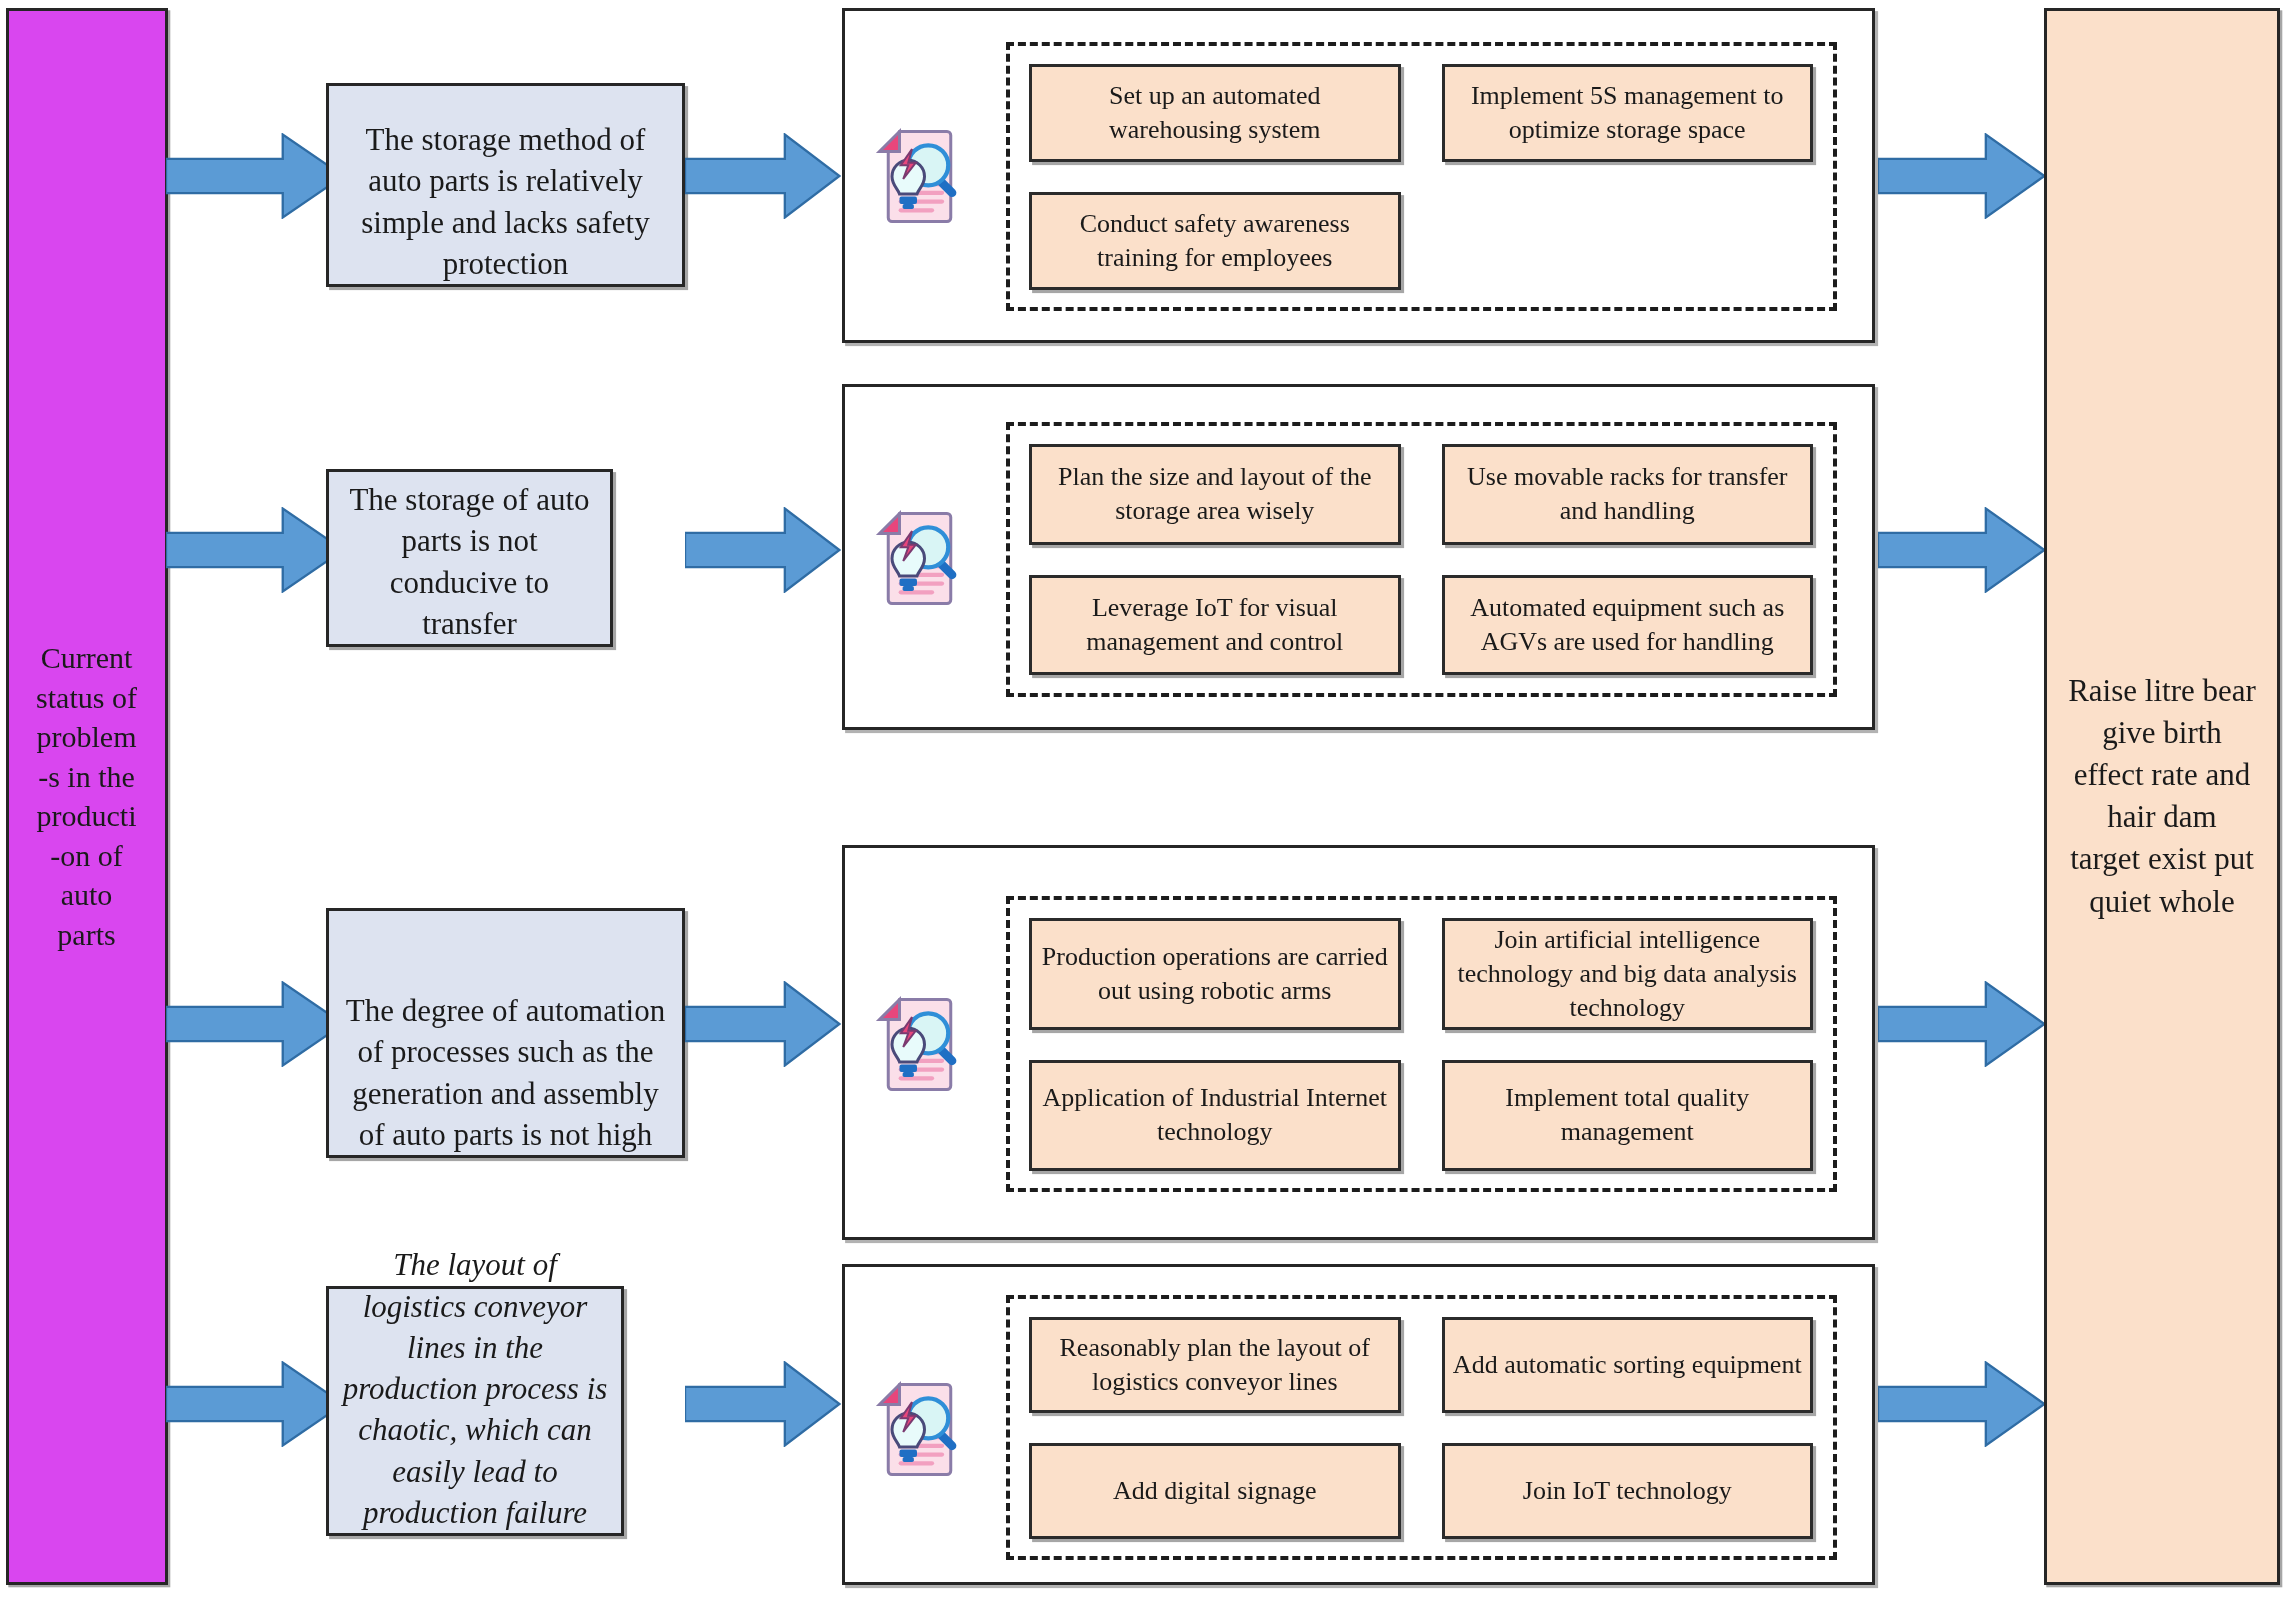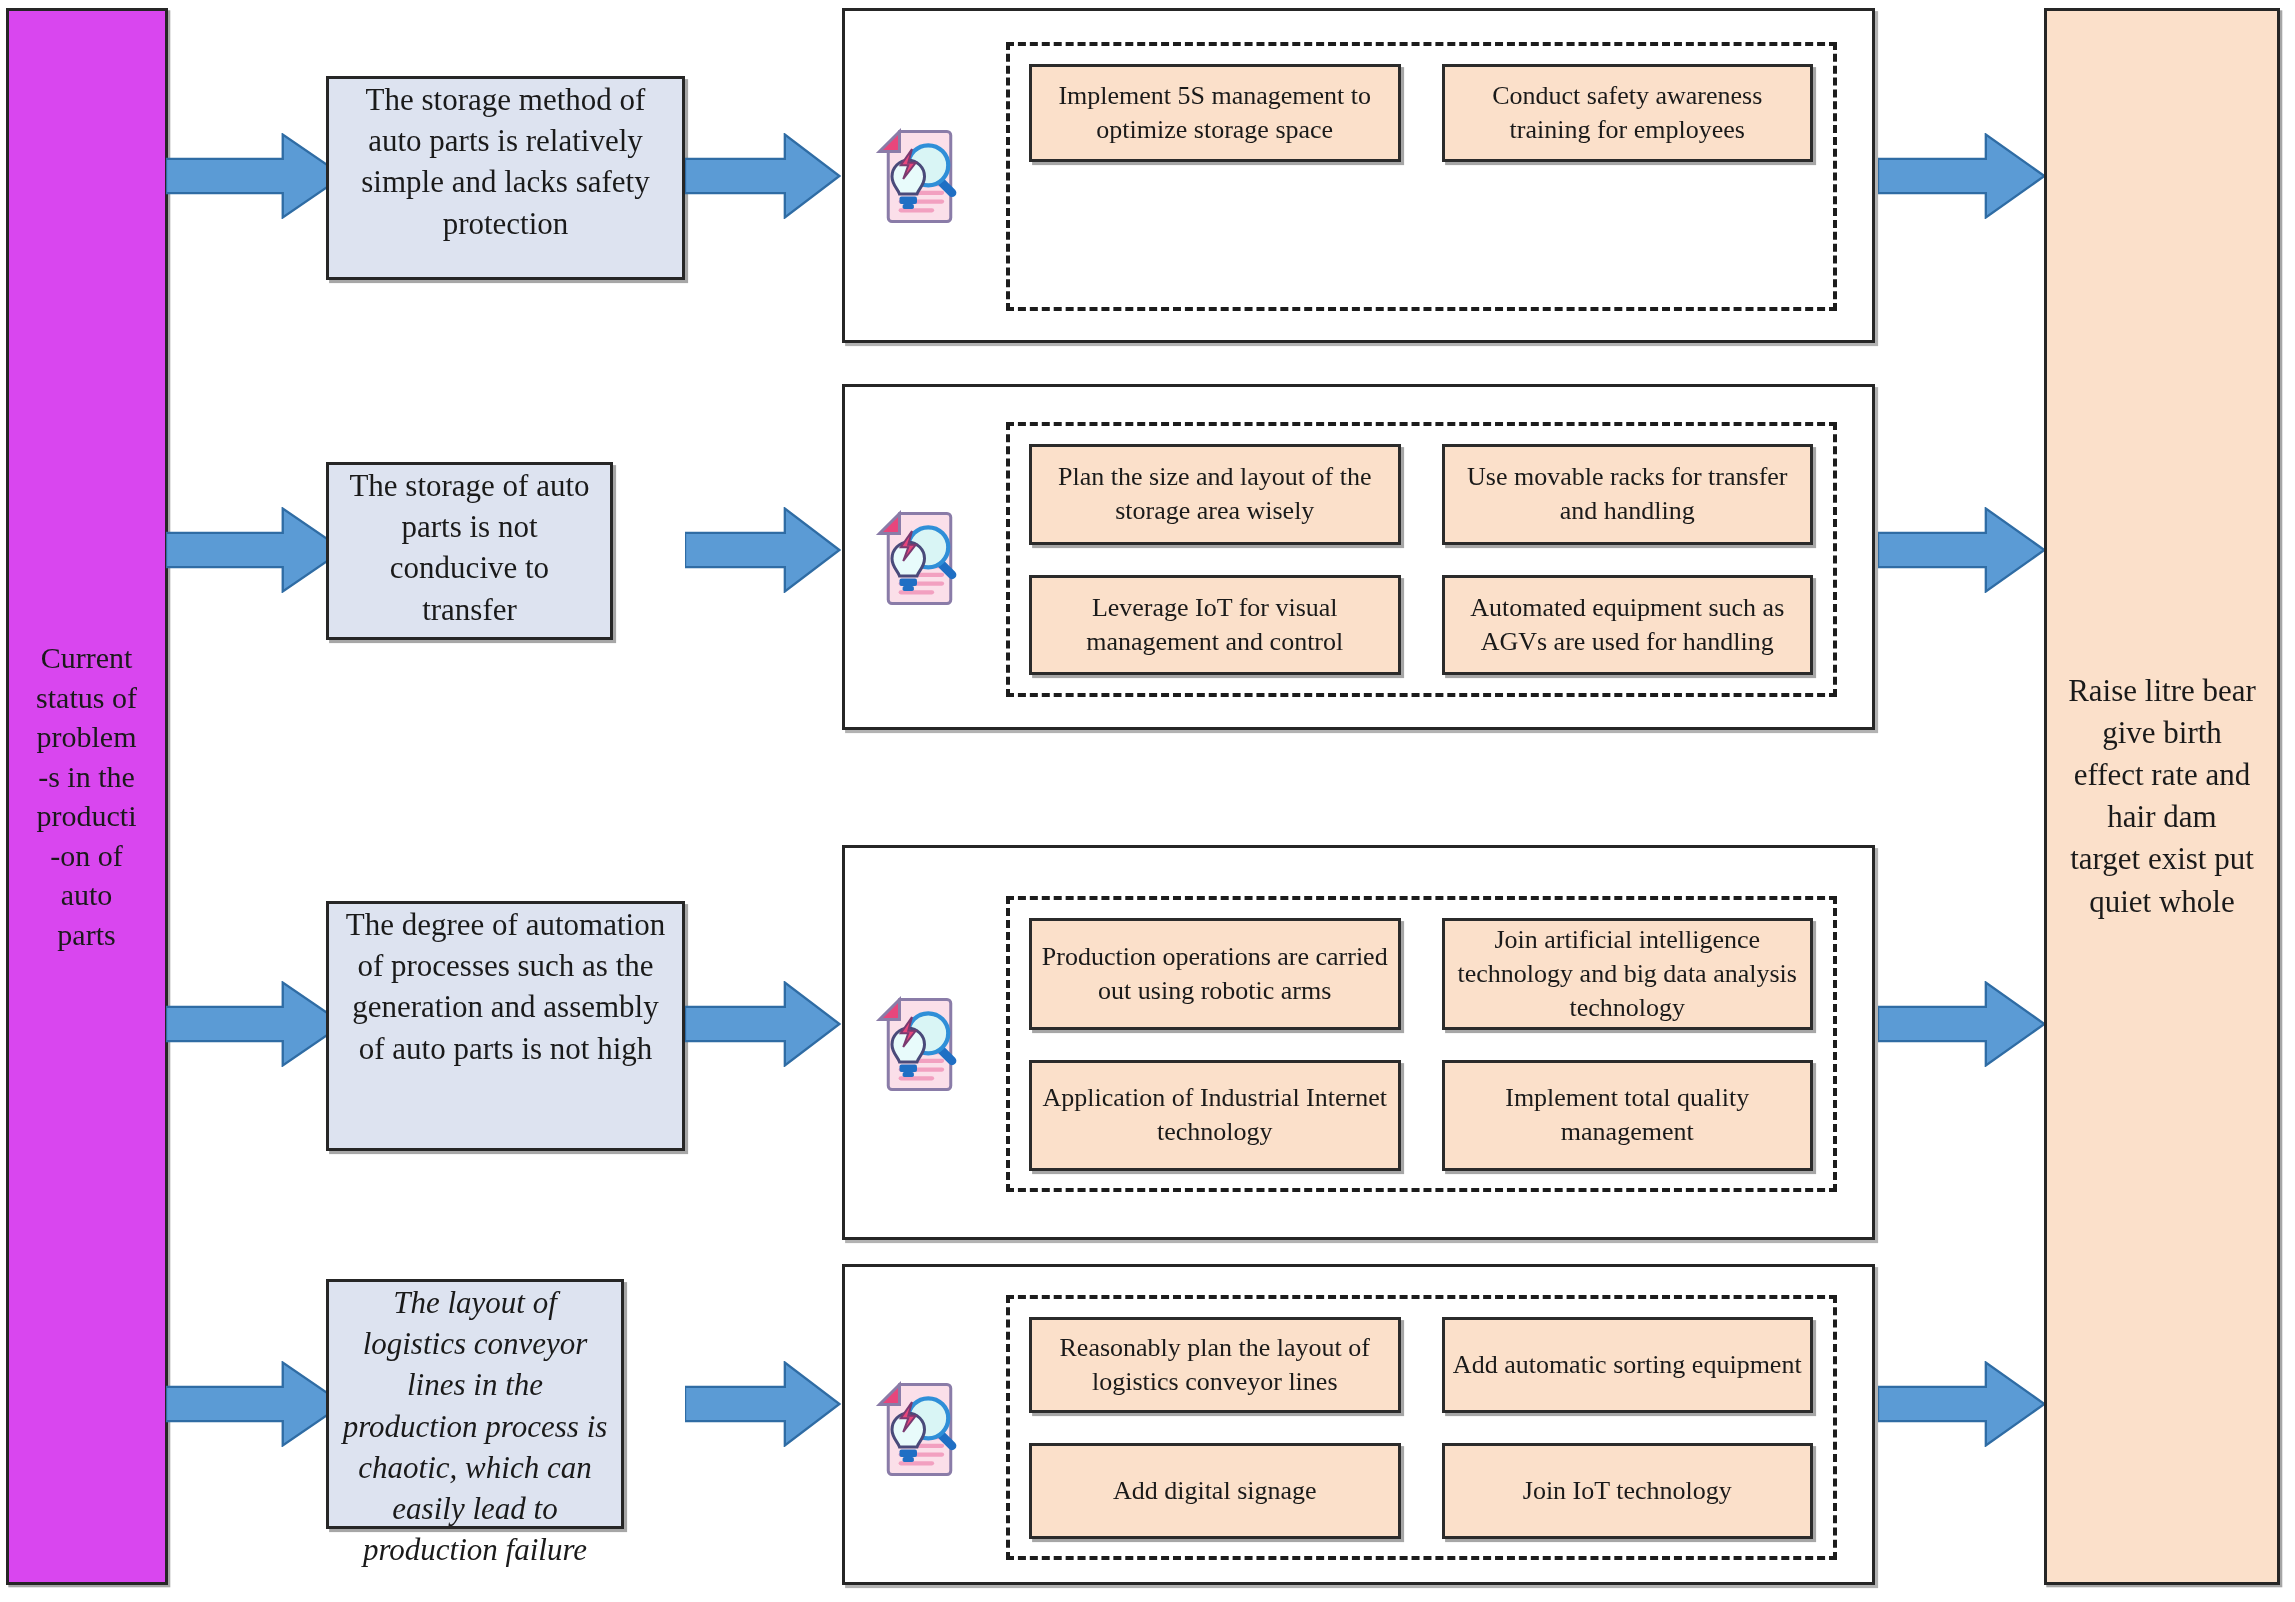--- a/index.html
+++ b/index.html
@@ -18,22 +18,23 @@
     display:flex;align-items:center;justify-content:center;
     box-shadow:2.3px 2.3px 0 rgba(0,0,0,.35);
   }
   .source-col .txt{
     font-size:30px;line-height:1.32;text-align:center;padding:0 4.7px;
   }
 
   
   .problem{
     position:absolute;background:#dde3f0;border:3.9px solid #262626;
-    box-sizing:border-box;display:flex;align-items:flex-start;justify-content:center;
+    box-sizing:border-box;display:flex;align-items:flex-end;justify-content:center;
     box-shadow:3.1px 3.1px 0 rgba(0,0,0,.35);
+    margin-top:7px;
   }
   .problem .txt{font-size:31px;line-height:1.33;text-align:center;padding:0 11px;}
 
   
   .group{
     position:absolute;background:#ffffff;border:3.9px solid #262626;
     box-sizing:border-box;box-shadow:3.1px 3.1px 0 rgba(0,0,0,.3);
   }
   .dashed{
     position:absolute;border:4.7px dashed #1c1c1c;box-sizing:border-box;background:transparent;
@@ -108,20 +109,23 @@
         <rect x="30" y="66" width="14" height="6" rx="1.6" fill="#1f6fc4"></rect>
         <rect x="32.5" y="72" width="9" height="4" rx="1.4" fill="#1f6fc4"></rect>
         <path d="M40 28 l-9 13 h6 l-4 11 l10 -13 h-6 z" fill="#e8467c" stroke="#7a3a70" stroke-width="1.6"></path>
       </svg>
     </div>
 
     <div class="dashed" style="left:161px;top:31px;width:831px;height:269px;"></div>
 
     <div class="sol-grid" style="left:184px;top:53px;width:784px;height:226px;">
       <div class="sol">
+        <div class="txt">Set up an automated warehousing system</div>
+      </div>
+      <div class="sol">
         <div class="txt">Implement 5S management to optimize storage space</div>
       </div>
       <div class="sol">
         <div class="txt">Conduct safety awareness training for employees</div>
       </div>
     </div>
   </div>
 
   <div class="arrow" style="left:1878px;top:133px;width:168px;height:86px;">
     <svg viewBox="0 0 215 110" preserveAspectRatio="none">

